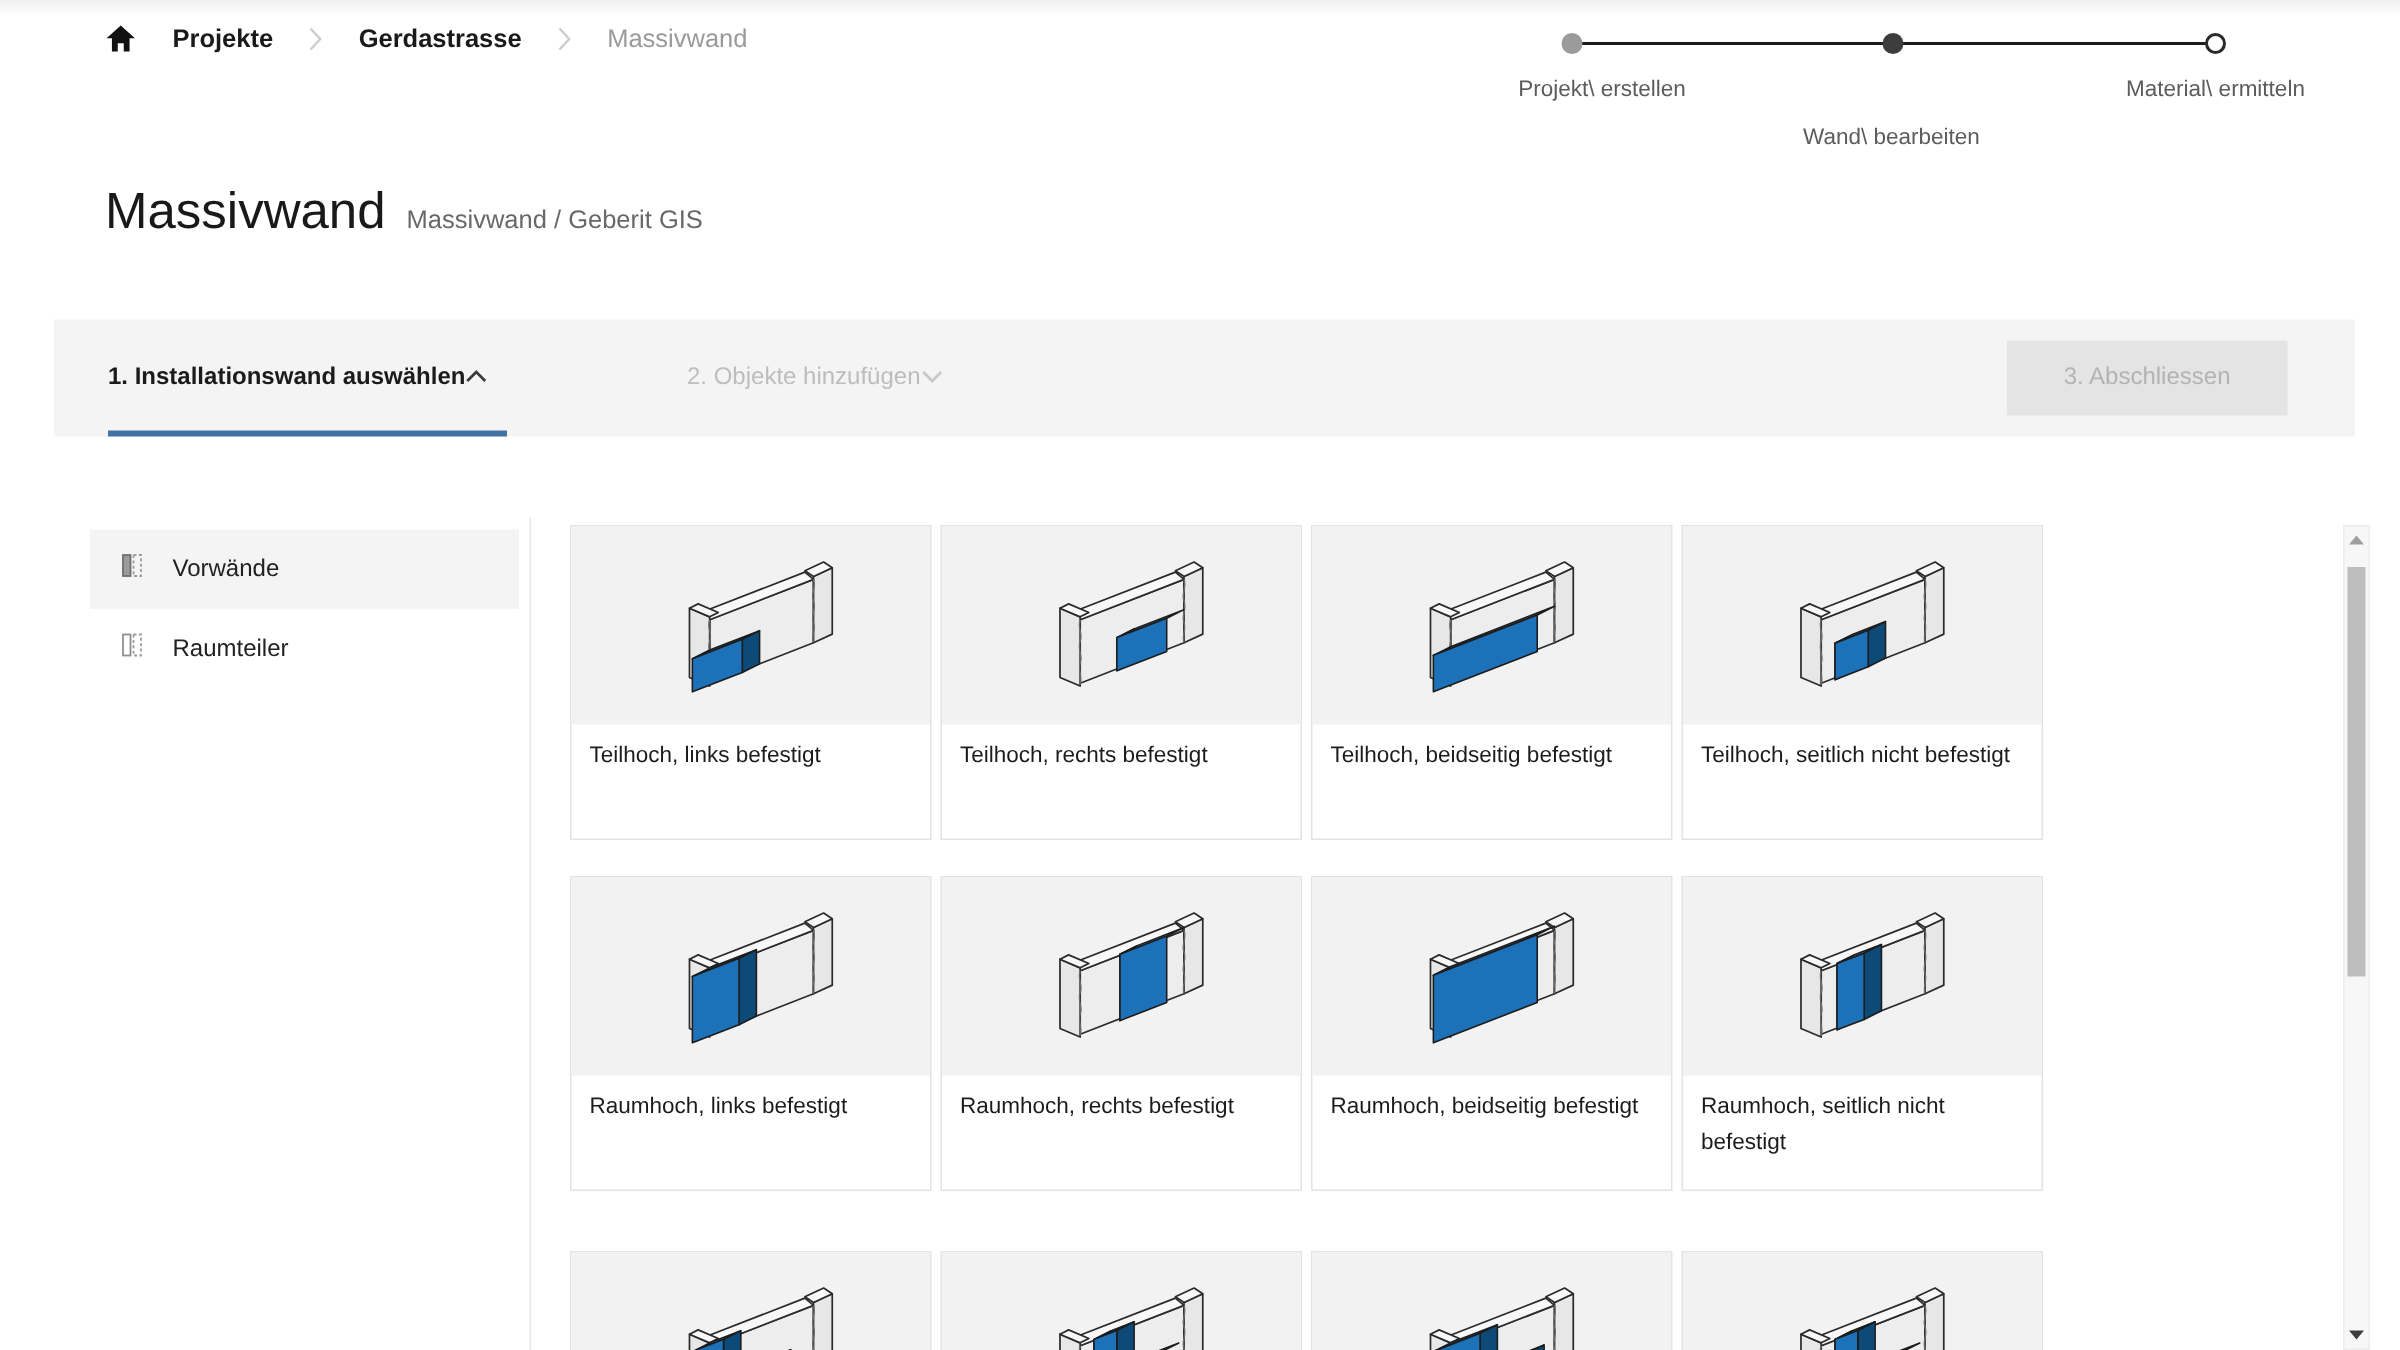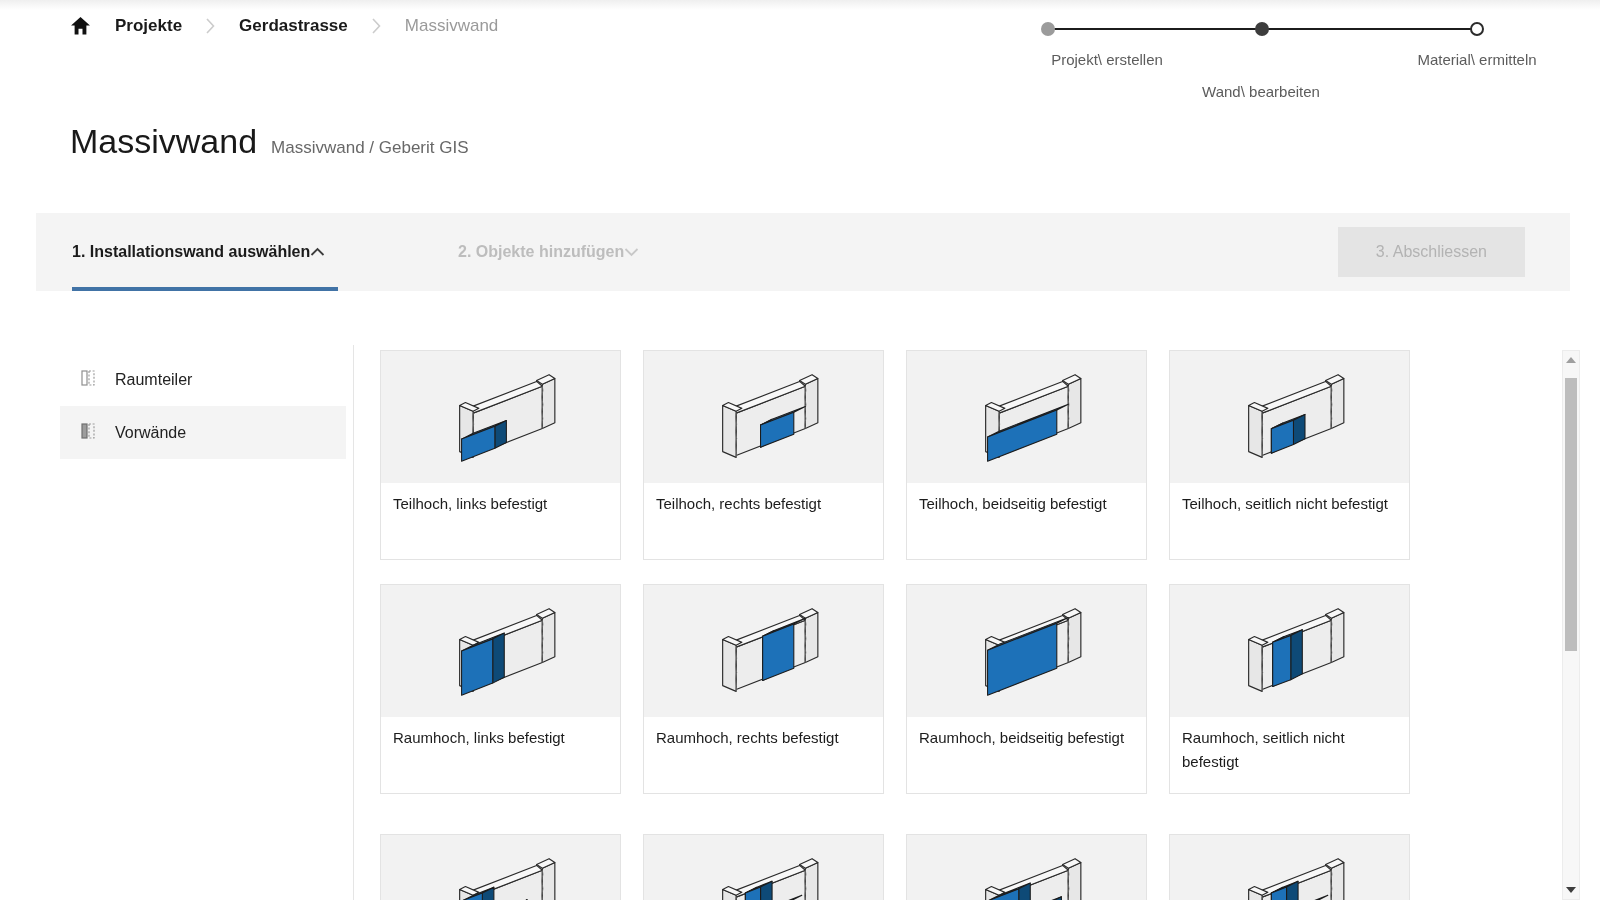--- a/index.html
+++ b/index.html
@@ -19,47 +19,47 @@
   .home { display:flex; align-items:center; cursor:pointer; }
 
   
   .stepper-line { position:absolute; left:1048px; top:28px; width:430px; height:2px; background:#1c1c1c; }
   .step-dot { position:absolute; top:22px; width:14px; height:14px; border-radius:50%; cursor:pointer; }
   .step-dot.completed { background:#9b9b9b; left:1041px; }
   .step-dot.current   { background:#3d3d3d; left:1255px; }
   .step-dot.upcoming  { background:#ffffff; border:2px solid #2b2b2b; left:1470px; }
   .step-label { position:absolute; top:51px; transform:translateX(-50%); font-size:15px;
     color:#5c5c5c; white-space:nowrap; }
-  .step-label.l1 { left:1107px; } .step-label.l2 { left:1261px;margin-top:32px; } .step-label.l3 { left:1477px; }
+  .step-label.l1 { left:1068px; } .step-label.l2 { left:1261px;margin-top:32px; } .step-label.l3 { left:1477px; }
 
   
   .title-row { position:absolute; left:70px; top:122px; display:flex; align-items:baseline; gap:14px; }
   .page-title { font-size:34px; font-weight:400; color:#191919; }
   .page-subtitle { font-size:17px; color:#686868; }
 
   
   .panel { position:absolute; left:36px; top:213px; width:1534px; height:687px; background:#ffffff; }
   .panel-header { position:absolute; top:0; left:0; right:0; height:78px; background:#f4f4f4; }
   .tab { position:absolute; top:0; height:78px; display:flex; align-items:center; cursor:pointer; }
   .tab.active { left:36px; font-size:16px; font-weight:700; color:#1b1b1b; }
-  .tab.inactive { left:422px; font-size:16px; font-weight:700; color:#bdbdbd; }
+  .tab.inactive { left:422px; font-size:16px; font-weight:400; color:#bdbdbd; }
   .tab-underline { position:absolute; left:36px; bottom:0; width:266px; height:4px; background:#4173a6; }
   .finish-btn { position:absolute; right:45px; top:14px; height:50px; padding:0 38px;
     background:#e4e4e4; border:none; color:#b3b3b3; font-size:16px;
     font-family:"Liberation Sans",sans-serif; display:flex; align-items:center; cursor:default; }
 
   
   .sidebar { position:absolute; left:24px; top:140px; width:286px; }
   .side-item { height:53px; display:flex; align-items:center; gap:17px; padding-left:18px;
     font-size:16px; color:#222222; cursor:pointer; }
   .side-item.selected { background:#f4f4f4; }
   .v-divider { position:absolute; left:317px; top:132px; bottom:0; width:1px; background:#e5e5e5; }
 
   
-  .grid-row { position:absolute; left:344px; display:flex; gap:22px; }
+  .grid-row { position:absolute; left:344px; display:flex; gap:6px; }
   .grid-row.r1 { top:137px; } .grid-row.r2 { top:371px;justify-content:flex-end; } .grid-row.r3 { top:621px; }
   .card { width:241px; height:210px; background:#ffffff; border:1px solid #e3e3e3; cursor:pointer; }
   .card-img { height:132px; background:#f2f2f2; display:flex; align-items:center; justify-content:center; }
   .wall-svg { width:122px; height:100px; }
   .card-label { padding:9px 12px 0 12px; font-size:15px; line-height:24px; color:#1c1c1c; }
 
   
   .scrollbar { position:absolute; left:1526px; top:137px; width:18px; height:550px;
     background:#f7f7f7; border:1px solid #ececec; }
   .sb-up, .sb-down { position:absolute; left:0; right:0; display:flex; justify-content:center; cursor:pointer; }
@@ -125,38 +125,38 @@
         <svg width="15" height="10" viewBox="0 0 15 10">
             <polyline points="1.5,2 7.5,8 13.5,2" fill="none" stroke="#c8c8c8" stroke-width="1.8"></polyline>
           </svg>
       </span>
     </div>
     <div class="tab-underline"></div>
     <button class="finish-btn" disabled="">3. Abschliessen</button>
   </div>
 
   <div class="sidebar">
+    <div class="side-item selected">
+      <span>
+        <svg width="20" height="20" viewBox="0 0 20 20">
+          <rect x="4" y="3" width="5" height="14" fill="#9c9c9c" stroke="#6f6f6f" stroke-width="1.2"></rect>
+          <rect x="11" y="3" width="5" height="14" fill="none" stroke="#9c9c9c" stroke-width="1.2" stroke-dasharray="2,1.6"></rect>
+        </svg>
+      </span>
+      <span>Vorwände</span>
+    </div>
     <div class="side-item">
       <span>
         <svg width="20" height="20" viewBox="0 0 20 20">
           <rect x="4" y="3" width="5" height="14" fill="none" stroke="#8f8f8f" stroke-width="1.2"></rect>
           <rect x="11" y="3" width="5" height="14" fill="none" stroke="#9c9c9c" stroke-width="1.2" stroke-dasharray="2,1.6"></rect>
         </svg>
       </span>
       <span>Raumteiler</span>
     </div>
-    <div class="side-item selected">
-      <span>
-        <svg width="20" height="20" viewBox="0 0 20 20">
-          <rect x="4" y="3" width="5" height="14" fill="#9c9c9c" stroke="#6f6f6f" stroke-width="1.2"></rect>
-          <rect x="11" y="3" width="5" height="14" fill="none" stroke="#9c9c9c" stroke-width="1.2" stroke-dasharray="2,1.6"></rect>
-        </svg>
-      </span>
-      <span>Vorwände</span>
-    </div>
   </div>
   <div class="v-divider"></div>
 
   <div class="grid-row r1">
     <div class="card">
       <div class="card-img">
         <svg class="wall-svg" viewBox="0 0 126 104">
             <path d="M34.0,92.0L106.0,64.0L106.0,20.0L34.0,48.0Z" fill="#ededed" stroke="#2b2b2b" stroke-width="1.2" stroke-linejoin="round"></path>
             <path d="M34.0,48.0L106.0,20.0L100.0,15.0L28.0,43.0Z" fill="#f8f8f8" stroke="#2b2b2b" stroke-width="1.2" stroke-linejoin="round"></path>
             <path d="M106.0,64.0L119.0,58.0L119.0,12.0L106.0,18.0Z" fill="#e7e7e7" stroke="#2b2b2b" stroke-width="1.2" stroke-linejoin="round"></path>

